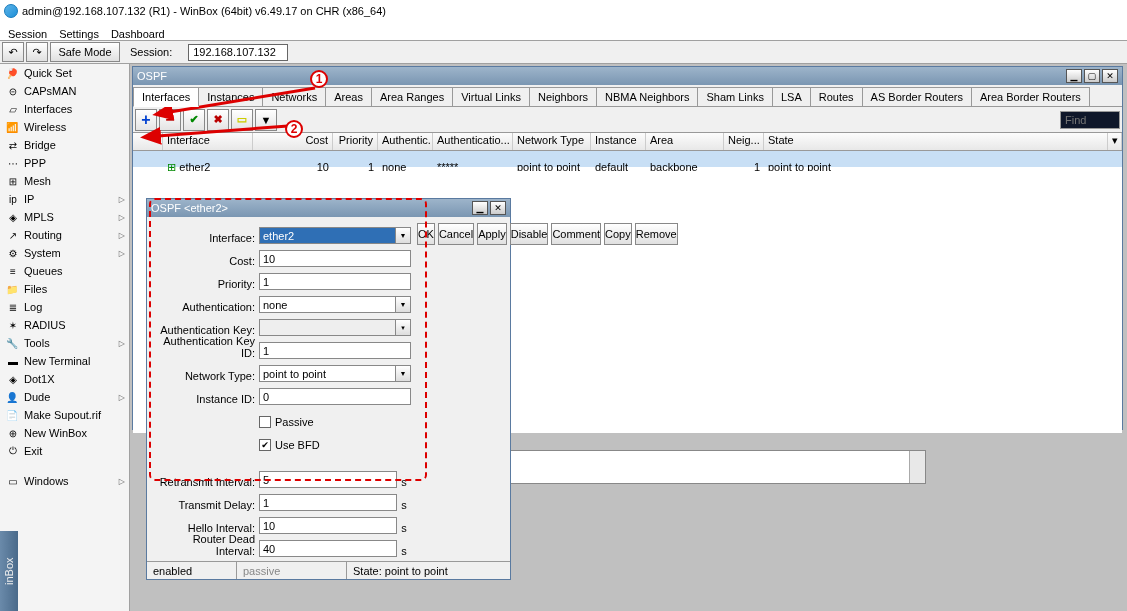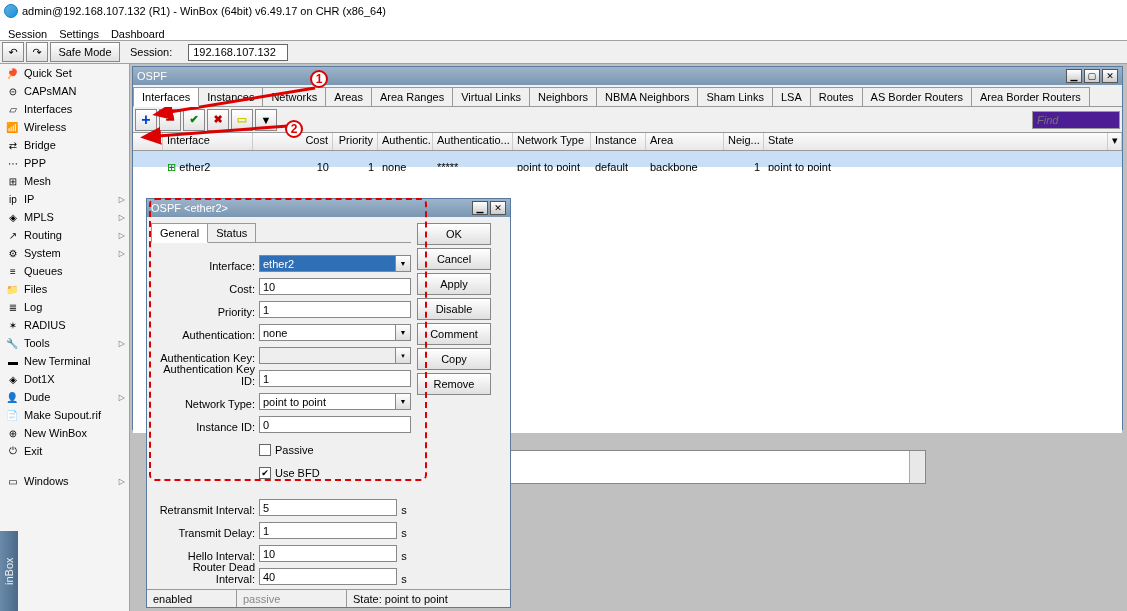--- a/index.html
+++ b/index.html
@@ -20,30 +20,30 @@
 .content{flex:1;position:relative;background:#c0c0c0}
 .window{position:absolute;background:#f0f0f0;border:1px solid #5a7aa0}
 .win-title{height:18px;background:linear-gradient(#9db4ca,#7a96b2);display:flex;align-items:center;padding:8px 4px;color:#fff}
 .win-title-text{flex:1;color:#fff}
 .win-btn{width:16px;height:14px;border:1px solid #555;background:linear-gradient(#fff,#ccc);margin-left:2px;display:flex;align-items:center;justify-content:center;font-size:9px;cursor:pointer}
 .tabs{display:flex;border-bottom:1px solid #999;background:#f0f0f0;height:22px;align-items:flex-end}
 .tab{padding:3px 8px;border:1px solid #999;background:#f0f0f0;margin-right:-1px;cursor:pointer;position:relative;bottom:-1px}
 .tab.active{background:#fff;border-bottom:1px solid #fff;z-index:1}
 .table-toolbar{height:26px;display:flex;align-items:center;padding:2px;border-bottom:1px solid #999;background:#f0f0f0;gap:2px}
 .tb-btn{width:22px;height:22px;border:1px solid #888;background:linear-gradient(#fff,#e4e4e4);display:flex;align-items:center;justify-content:center;cursor:pointer;font-weight:bold}
-.find-box{margin-left:auto;border:1px solid #999;background:#4c1d95;height:18px;width:88px;padding:0 4px;color:#888;font-style:italic}
+.find-box{margin-left:auto;border:1px solid #999;background:#0f172a;height:18px;width:60px;padding:0 4px;color:#888;}
 .table{background:#fff;position:relative}
 .thead{display:flex;background:linear-gradient(#fcfcfc,#e8e8e8);border-bottom:1px solid #999;height:18px}
 .th{border-right:1px solid #ccc;padding:1px 4px;overflow:hidden;white-space:nowrap;cursor:pointer}
 .trow{display:flex;height:16px;background:#c8dff5}
 .td{padding:10px 4px;overflow:hidden;white-space:nowrap}
 .dialog{position:absolute;background:#f0f0f0;border:1px solid #5a7aa0}
 .dlg-body{display:flex;padding:4px}
 .dlg-form{width:260px}
-.dlg-btns{width:74px;display:flex;flex-direction:column;gap:3px;margin-left:6px;margin-top:2px}
+.dlg-btns{width:74px;display:flex;flex-direction:row;gap:3px;margin-left:6px;margin-top:2px}
 .dlg-btn{height:22px;border:1px solid #888;background:linear-gradient(#fff,#e0e0e0);display:flex;align-items:center;justify-content:center;cursor:pointer}
 .form-row{display:flex;align-items:flex-end;height:23px}
 .form-label{width:108px;text-align:right;padding-right:4px}
 .form-input{flex:1;height:17px;border:1px solid #888;background:#fff;padding:0 3px;display:flex;align-items:center}
 .form-input.sel{background:#2f6fb5;color:#fff}
 .form-dd{width:15px;height:17px;border:1px solid #888;border-left:none;background:linear-gradient(#fff,#ddd);display:flex;align-items:center;justify-content:center;font-size:7px;cursor:pointer}
 .unit{width:14px;text-align:center}
 .sub-tabs{display:flex;border-bottom:1px solid #999;height:22px;align-items:flex-end;margin-bottom:6px}
 .chk{width:12px;height:12px;border:1px solid #666;background:#fff;margin-right:4px;display:inline-flex;align-items:center;justify-content:center;font-size:9px}
 .status-bar{display:flex;border-top:1px solid #999;height:18px;align-items:center;background:#f0f0f0}
@@ -255,24 +255,20 @@
     </div>
 
     <div class="dialog" style="left:16px;top:134px;width:365px">
       <div class="win-title">
         <span class="win-title-text">OSPF &lt;ether2&gt;</span>
         <div class="win-btn">▁</div>
         <div class="win-btn">✕</div>
       </div>
       <div class="dlg-body">
         <div class="dlg-form">
-          <div class="sub-tabs">
-            <div class="tab active">General</div>
-            <div class="tab">Status</div>
-          </div>
 
           <div class="form-row">
               <div class="form-label">Interface:</div>
               <div class="form-input sel" style="color:#fff">ether2</div>
               <div class="form-dd">▼</div>
             </div>
           <div class="form-row">
               <div class="form-label">Cost:</div>
               <div class="form-input">10</div>
             </div>

